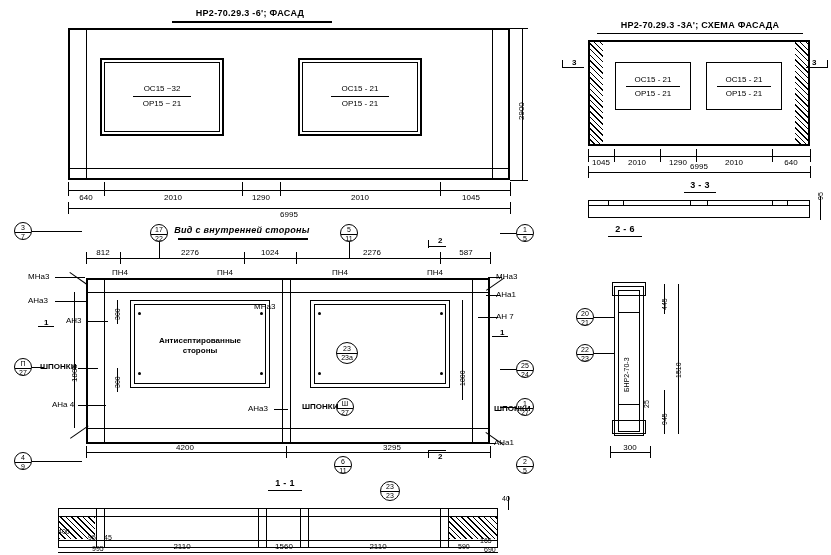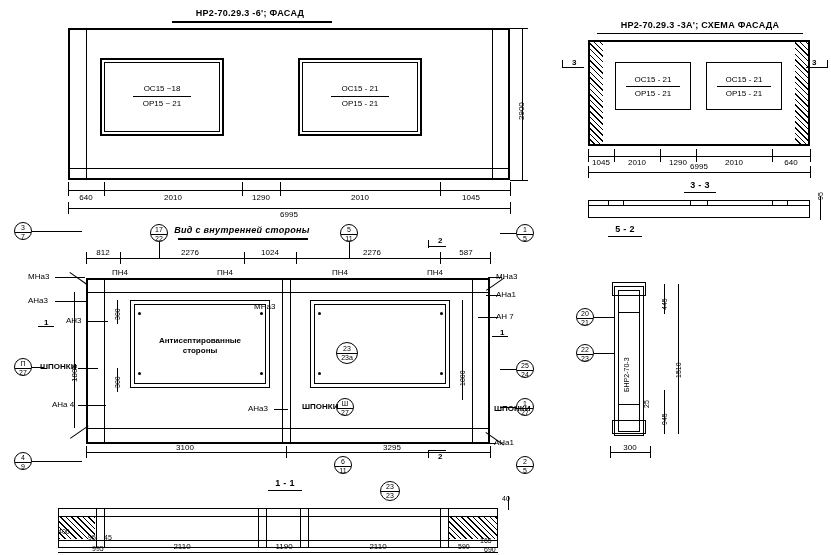--- a/index.html
+++ b/index.html
@@ -35,21 +35,21 @@
   <div class="ttl c" style="left:250px;top:8px;transform:translateX(-50%);">НР2-70.29.3  -6';  ФАСАД</div>
   <div class="ln h2" style="left:172px;top:21px;width:160px;"></div>
 
   <div class="box2" style="left:68px;top:28px;width:442px;height:152px;"></div>
   <div class="ln h" style="left:68px;top:168px;width:442px;"></div>
   <div class="ln v" style="left:86px;top:28px;height:152px;"></div>
   <div class="ln v" style="left:492px;top:28px;height:152px;"></div>
 
   <div class="box2" style="left:100px;top:58px;width:124px;height:78px;"></div>
   <div class="box" style="left:104px;top:62px;width:116px;height:70px;"></div>
-  <div class="lbl c" style="left:162px;top:84px;">ОС15 ~18</div>
+  <div class="lbl c" style="left:162px;top:84px;">ОС15 ~32</div>
   <div class="ln h" style="left:133px;top:96px;width:58px;"></div>
   <div class="lbl c" style="left:162px;top:99px;">ОР15 ~ 21</div>
 
   <div class="box2" style="left:298px;top:58px;width:124px;height:78px;"></div>
   <div class="box" style="left:302px;top:62px;width:116px;height:70px;"></div>
   <div class="lbl c" style="left:360px;top:84px;">ОС15 - 21</div>
   <div class="ln h" style="left:331px;top:96px;width:58px;"></div>
   <div class="lbl c" style="left:360px;top:99px;">ОР15 - 21</div>
 
   <div class="ln v" style="left:522px;top:28px;height:152px;"></div>
@@ -184,21 +184,21 @@
   <div class="ln v" style="left:117px;top:368px;height:24px;"></div>
   <div class="lbl" style="left:113px;top:388px;transform:rotate(-90deg);transform-origin:left top;font-size:7px;">300</div>
 
   <div class="ln v" style="left:462px;top:300px;height:100px;"></div>
   <div class="lbl" style="left:458px;top:386px;transform:rotate(-90deg);transform-origin:left top;font-size:7px;">1800</div>
 
   <div class="ln h" style="left:86px;top:452px;width:404px;"></div>
   <div class="ln v" style="left:86px;top:446px;height:12px;"></div>
   <div class="ln v" style="left:286px;top:446px;height:12px;"></div>
   <div class="ln v" style="left:490px;top:446px;height:12px;"></div>
-  <div class="lbl c" style="left:185px;top:443px;">3100</div>
+  <div class="lbl c" style="left:185px;top:443px;">4200</div>
   <div class="lbl c" style="left:392px;top:443px;">3295</div>
 
   <div class="lbl" style="left:28px;top:272px;">МНа3</div>
   <div class="ln h" style="left:55px;top:277px;width:30px;"></div>
   <div class="lbl" style="left:28px;top:296px;">АНа3</div>
   <div class="ln h" style="left:55px;top:301px;width:32px;"></div>
   <div class="lbl" style="left:66px;top:316px;">АН3</div>
   <div class="ln h" style="left:86px;top:321px;width:22px;"></div>
 
   <div class="lbl" style="left:52px;top:400px;">АНа 4</div>
@@ -302,21 +302,21 @@
   <div class="ln h" style="left:32px;top:231px;width:50px;"></div>
   <div class="ln h" style="left:32px;top:461px;width:50px;"></div>
   <div class="ln h" style="left:32px;top:367px;width:12px;"></div>
   <div class="ln h" style="left:500px;top:233px;width:16px;"></div>
   <div class="ln h" style="left:500px;top:369px;width:16px;"></div>
   <div class="ln h" style="left:500px;top:407px;width:16px;"></div>
   <div class="ln h" style="left:159px;top:243px;width:1px;height:14px;"></div>
   <div class="ln v" style="left:159px;top:242px;height:16px;"></div>
   <div class="ln v" style="left:349px;top:242px;height:16px;"></div>
 
-  <div class="ttl c" style="left:625px;top:224px;transform:translateX(-50%);">5 - 2</div>
+  <div class="ttl c" style="left:625px;top:224px;transform:translateX(-50%);">2 - 6</div>
   <div class="ln h" style="left:608px;top:236px;width:34px;"></div>
 
   <div class="box" style="left:614px;top:286px;width:30px;height:150px;"></div>
   <div class="box" style="left:618px;top:290px;width:22px;height:142px;"></div>
   <div class="box" style="left:612px;top:282px;width:34px;height:14px;"></div>
   <div class="box" style="left:612px;top:420px;width:34px;height:14px;"></div>
   <div class="ln h" style="left:618px;top:312px;width:22px;"></div>
   <div class="ln h" style="left:618px;top:404px;width:22px;"></div>
   <div class="lbl" style="left:622px;top:392px;font-size:7px;transform:rotate(-90deg);transform-origin:left top;">БНР2-70-3</div>
 
@@ -361,21 +361,21 @@
   <div class="ln v" style="left:448px;top:508px;height:40px;"></div>
   <div class="hatch" style="left:59px;top:517px;width:36px;height:22px;"></div>
   <div class="hatch" style="left:449px;top:517px;width:48px;height:22px;"></div>
 
   <div class="ln h" style="left:58px;top:552px;width:440px;"></div>
   <div class="lbl" style="left:58px;top:527px;font-size:7px;">400</div>
   <div class="lbl" style="left:88px;top:533px;font-size:7px;">95</div>
   <div class="lbl" style="left:104px;top:533px;font-size:7px;">45</div>
   <div class="lbl" style="left:92px;top:544px;font-size:7px;">995</div>
   <div class="lbl c" style="left:182px;top:542px;">2110</div>
-  <div class="lbl c" style="left:284px;top:542px;">1190</div>
+  <div class="lbl c" style="left:284px;top:542px;">1560</div>
   <div class="lbl c" style="left:378px;top:542px;">2110</div>
   <div class="lbl" style="left:458px;top:542px;font-size:7px;">590</div>
   <div class="lbl" style="left:480px;top:536px;font-size:7px;">165</div>
   <div class="lbl" style="left:484px;top:545px;font-size:7px;">690</div>
   <div class="ln v" style="left:508px;top:496px;height:14px;"></div>
   <div class="lbl" style="left:502px;top:494px;font-size:7px;">40</div>
 
 </div>
 
 </body></html>

